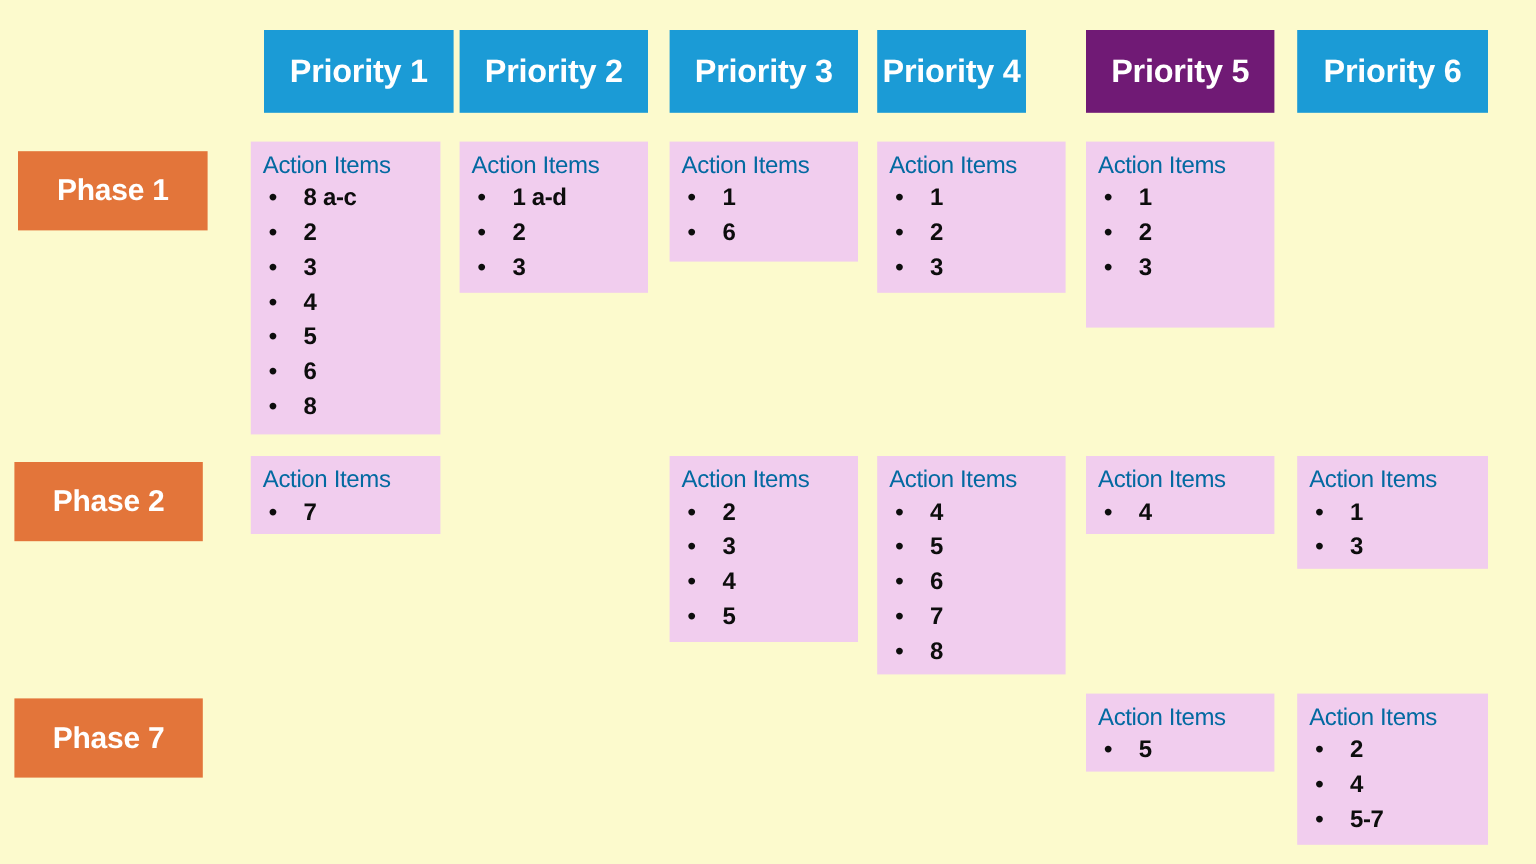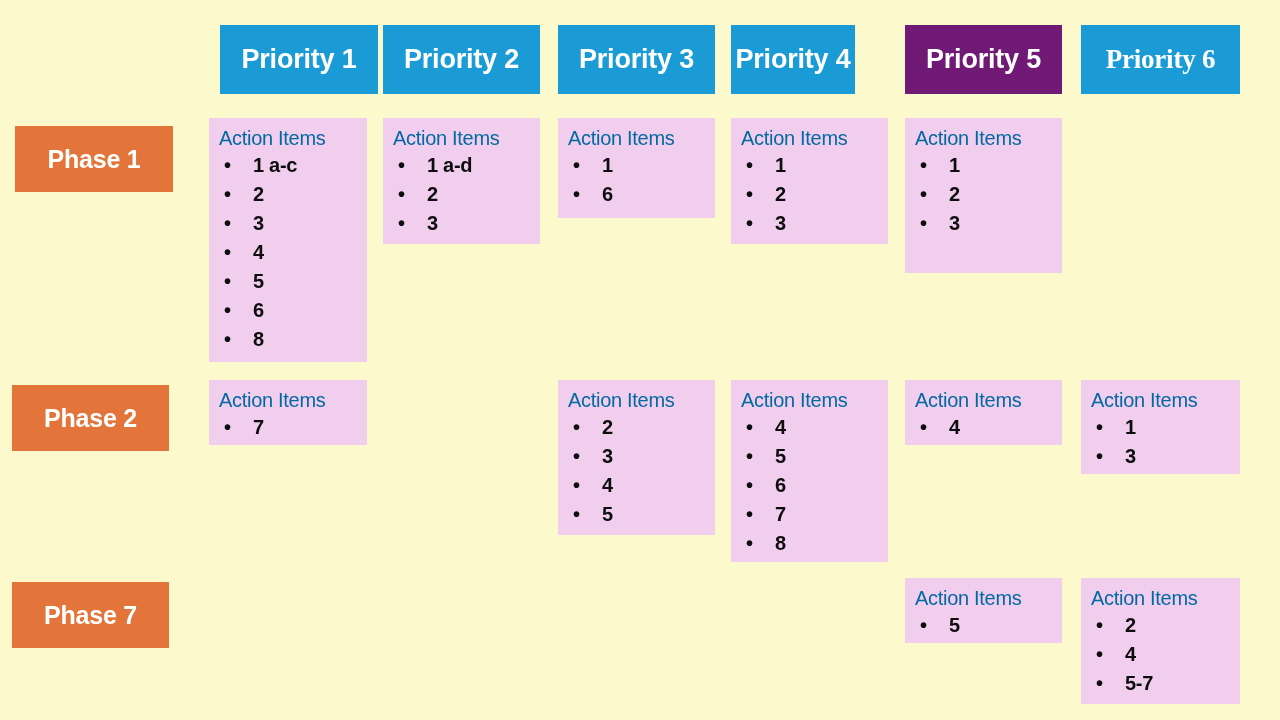--- a/index.html
+++ b/index.html
@@ -91,28 +91,28 @@
 </style>
 </head>
 <body>
 
 <div id="board" style="background: rgb(252, 250, 205);">
     <div class="priority-header" style="left: 209px; width: 158px; background: rgb(27, 155, 214); color: rgb(255, 255, 255); margin-left: 11px;">Priority 1</div>
     <div class="priority-header" style="left: 383px; width: 157px; background: rgb(27, 155, 214); color: rgb(255, 255, 255);">Priority 2</div>
     <div class="priority-header" style="left: 558px; width: 157px; background: rgb(27, 155, 214); color: rgb(255, 255, 255);">Priority 3</div>
     <div class="priority-header" style="left: 731px; width: 124px; background: rgb(27, 155, 214); color: rgb(255, 255, 255);">Priority 4</div>
     <div class="priority-header" style="left: 905px; width: 157px; background: #701a75; color: rgb(255, 255, 255);">Priority 5</div>
-    <div class="priority-header" style="left: 1081px; width: 159px; background: rgb(27, 155, 214); color: rgb(255, 255, 255); font-family: Liberation Serif, serif;">Priority 6</div>
+    <div class="priority-header" style="left: 1081px; width: 159px; background: rgb(27, 155, 214); color: rgb(255, 255, 255);">Priority 6</div>
     <div class="phase-label" style="left: 15px; top: 126px; width: 158px; background: rgb(227, 117, 58); color: rgb(255, 255, 255);">Phase 1</div>
     <div class="phase-label" style="left: 12px; top: 385px; width: 157px; background: rgb(227, 117, 58); color: rgb(255, 255, 255);">Phase 2</div>
     <div class="phase-label" style="left: 12px; top: 582px; width: 157px; background: rgb(227, 117, 58); color: rgb(255, 255, 255);">Phase 7</div>
     <div class="card" style="left: 209px; top: 118px; width: 158px; height: 244px; background: rgb(241, 205, 238);">
       <div class="card-title">Action Items</div>
       <ul class="card-list">
-        <li>1 a-c</li>
+        <li>8 a-c</li>
         <li>2</li>
         <li>3</li>
         <li>4</li>
         <li>5</li>
         <li>6</li>
         <li>8</li>
       </ul>
     </div>
     <div class="card" style="left: 383px; top: 118px; width: 157px; height: 126px; background: rgb(241, 205, 238);">
       <div class="card-title">Action Items</div>

